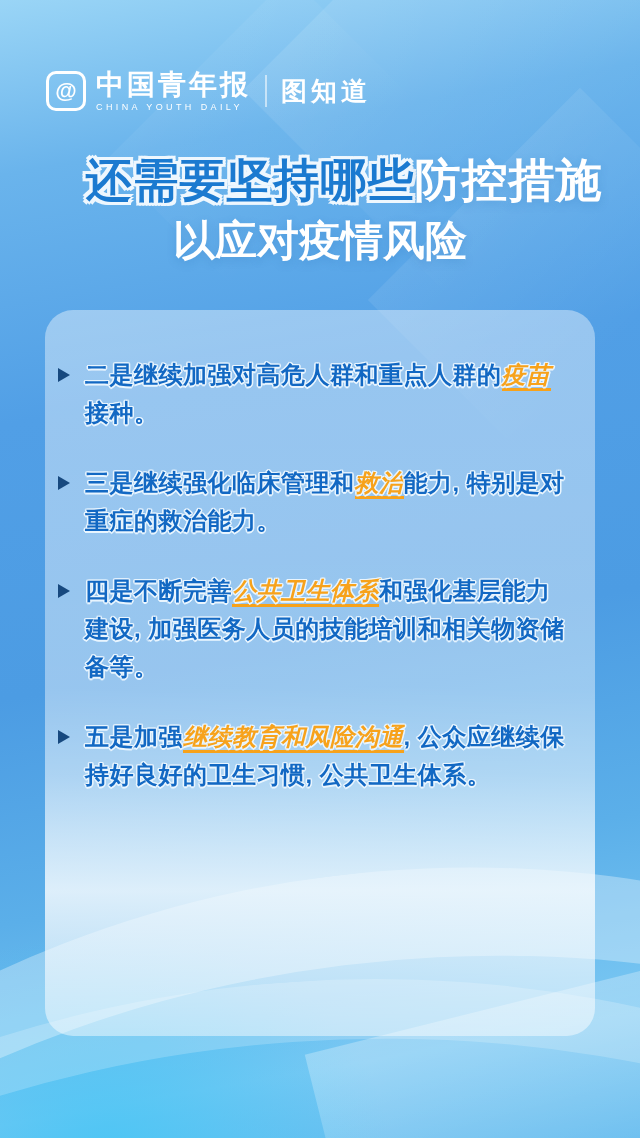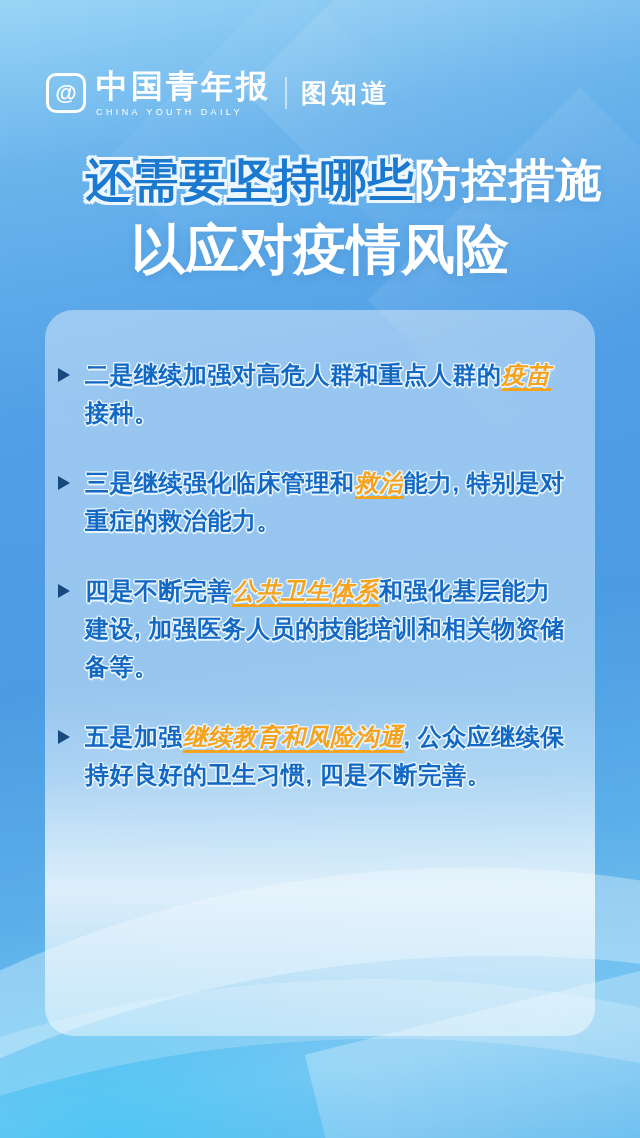--- a/index.html
+++ b/index.html
@@ -26,35 +26,35 @@
     background:radial-gradient(closest-side, rgba(72,198,245,.85), rgba(72,198,245,0)); }
   .sheen-br { left:330px; top:1000px; width:420px; height:260px; transform:rotate(-14deg);
     background:linear-gradient(180deg, rgba(255,255,255,.28), rgba(255,255,255,0)); }
 
   
   .header { position:absolute; left:46px; top:70px; display:flex; align-items:center; color:#fff; z-index:3; }
   .at-box { width:34px; height:34px; border:3px solid #fff; border-radius:10px;
     display:flex; align-items:center; justify-content:center;
     font-size:22px; font-weight:bold; }
   .brand { margin-left:10px; display:flex; flex-direction:column; }
-  .brand-cn { font-size:32px; font-weight:700; letter-spacing:3px; line-height:1.05; }
+  .brand-cn { font-size:28px; font-weight:700; letter-spacing:3px; line-height:1.05; }
   .brand-en { font-size:9px; font-weight:400; letter-spacing:3.4px; margin-top:3px; }
   .logo-divider { width:2px; height:32px; background:rgba(255,255,255,.55); margin:0 14px; }
   .column-name { font-size:26px; font-weight:900; letter-spacing:4px; }
 
   
   .title { position:absolute; left:0; top:148px; width:640px; text-align:center;
     font-weight:900; z-index:3; }
   .title-line1 { font-size:46px; line-height:1.42; letter-spacing:1px; white-space:nowrap;padding-left:48px; }
   .t-blue { color:#1b7ad0;
     text-shadow:-3px -3px 0 #eef7fe, 0 -3px 0 #eef7fe, 3px -3px 0 #eef7fe,
                 -3px 0 0 #eef7fe, 3px 0 0 #eef7fe,
                 -3px 3px 0 #eef7fe, 0 3px 0 #eef7fe, 3px 3px 0 #eef7fe; }
   .t-white { color:#fff; text-shadow:0 3px 8px rgba(40,110,185,.25); }
-  .title-line2 { font-size:54px; color:#fff; line-height:1.35;
+  .title-line2 { font-size:42px; color:#fff; line-height:1.35;
     text-shadow:0 3px 8px rgba(40,110,185,.25); }
 
   
   .card { position:absolute; left:45px; top:310px; width:550px; height:726px;
     border-radius:28px; z-index:2; box-sizing:border-box;
     padding:46px 28px 0 40px;
     background:linear-gradient(180deg,
       rgba(255,255,255,.40) 0%, rgba(255,255,255,.42) 52%,
       rgba(255,255,255,.52) 64%, rgba(246,251,254,.84) 80%,
       rgba(255,255,255,.58) 92%, rgba(255,255,255,.46) 100%); }
@@ -108,17 +108,17 @@
     <div class="body-text bullet">
       <span class="marker"></span>
       <span><span>三是继续强化临床管理和</span><span class="hl">救治</span><span>能力, 特别是对重症的救治能力。</span></span>
     </div>
     <div class="body-text bullet">
       <span class="marker"></span>
       <span><span>四是不断完善</span><span class="hl">公共卫生体系</span><span>和强化基层能力建设, 加强医务人员的技能培训和相关物资储备等。</span></span>
     </div>
     <div class="body-text bullet">
       <span class="marker"></span>
-      <span><span>五是加强</span><span class="hl">继续教育和风险沟通</span><span>, 公众应继续保持好良好的卫生习惯, 四是不断完善。</span></span>
+      <span><span>五是加强</span><span class="hl">继续教育和风险沟通</span><span>, 公众应继续保持好良好的卫生习惯, 公共卫生体系。</span></span>
     </div>
   </div>
 
 </div>
 
 </body></html>

